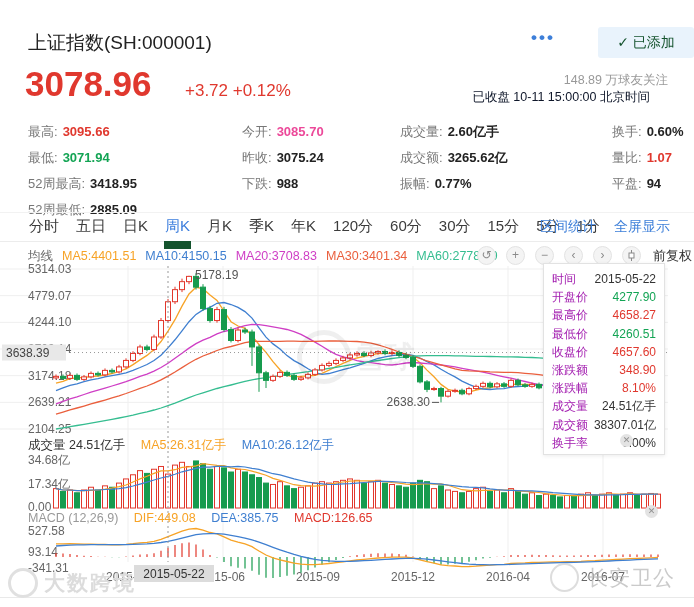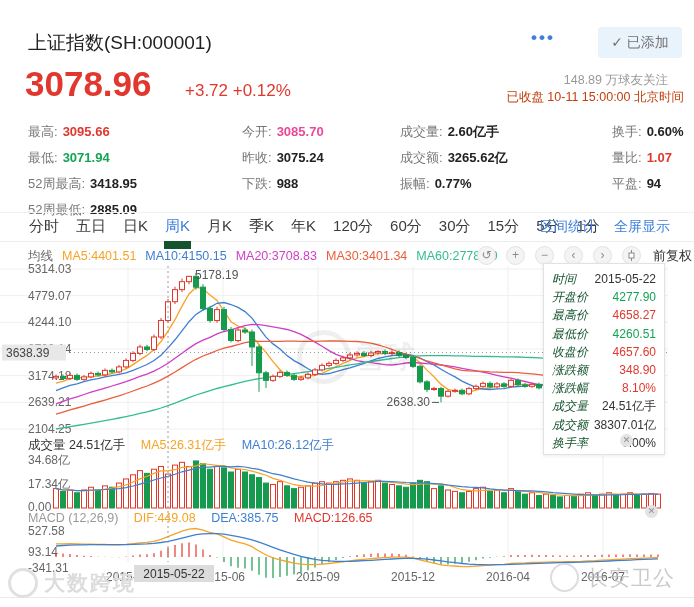--- a/index.html
+++ b/index.html
@@ -1,26 +1,26 @@
 <!DOCTYPE html>
 <html><head>
 <meta charset="utf-8">
 <style>
   html,body{margin:0;padding:0;background:#fff;}
   body{width:694px;height:607px;position:relative;overflow:hidden;
        font-family:"Liberation Sans","DejaVu Sans",sans-serif;color:#333;}
   .abs{position:absolute;}
   .page-title{left:28px;top:30px;font-size:19px;color:#222;}
   .menu-dots{left:531px;top:28px;color:#3d7fd9;font-size:17px;font-weight:bold;letter-spacing:2px;cursor:pointer;}
-  .added-btn{left:598px;top:27px;width:84px;height:31px;background:#e9f3fc;border-radius:3px;
-             color:#737373;font-size:14px;display:flex;align-items:center;justify-content:center;cursor:pointer;}
+  .added-btn{left:598px;top:27px;width:96px;height:31px;background:#e9f3fc;border-radius:3px;
+             color:#14532d;font-size:14px;display:flex;align-items:center;justify-content:center;cursor:pointer;}
   .cur-price{left:25px;top:64px;font-size:35px;font-weight:bold;color:#e0382e;}
   .price-chg{left:185px;top:81px;font-size:17px;color:#e0382e;}
   .followers{right:26px;top:72px;font-size:12.5px;color:#999;text-align:right;}
-  .mkt-status{right:10px;top:89px;font-size:12.5px;color:#c2410c;text-align:right;}
+  .mkt-status{right:44px;top:89px;font-size:12.5px;color:#0f172a;text-align:right;}
   .stat-col{top:119px;font-size:13px;line-height:26px;white-space:nowrap;}
   .stat-col .lbl{color:#777;}
   .stat-col .val{color:#222;font-weight:bold;margin-left:5px;margin-top:36px;}
   .tabbar{left:0;top:212px;width:694px;height:28px;border-top:1px solid #f2f2f2;border-bottom:1px solid #ececec;}
   .tabs{position:absolute;left:28px;top:0;display:flex;gap:15px;font-size:15px;color:#3c3c3c;}
   .tab{padding:4px 1px 5px;cursor:pointer;}
   .tab.active{color:#3b7ddd;border-bottom:8px solid #14532d;}
   .tab-links{position:absolute;right:24px;top:5px;display:flex;gap:18px;font-size:14px;color:#3d7fd9;}
   .tab-links span{cursor:pointer;}
   .ma-row{left:28px;top:248px;font-size:12.5px;color:#666;white-space:nowrap;}
@@ -33,21 +33,21 @@
   .vol-head{left:28px;top:437px;font-size:12.5px;white-space:nowrap;}
   .vol-head .t{color:#333;}
   .macd-head{left:28px;top:511px;font-size:12.5px;white-space:nowrap;}
   .macd-head .t{color:#999;}
   .hd-orange{color:#f7a326;margin-left:12px;}
   .hd-blue{color:#3f7fd0;margin-left:12px;}
   .hd-red{color:#e0382e;margin-left:12px;}
   .tooltip{left:543px;top:263px;width:122px;height:192px;background:#fff;border:1px solid #e2e2e2;
            box-shadow:0 1px 4px rgba(0,0,0,.08);padding:6px 8px 4px;box-sizing:border-box;z-index:5;}
   .tt-row{display:flex;justify-content:space-between;font-size:12px;line-height:18.2px;}
-  .tt-l{color:#14532d;font-style:italic;}
+  .tt-l{color:#a21caf;}
   .close-x{width:13px;height:13px;border-radius:50%;background:#e3e3e3;color:#909090;font-size:9px;
            line-height:13px;text-align:center;z-index:6;cursor:pointer;}
   .wm-center{left:297px;top:330px;display:flex;align-items:center;gap:4px;opacity:.06;z-index:1;}
   .wm-center .ring{width:44px;height:44px;border:5px solid #000;border-radius:50%;}
   .wm-center .txt{font-size:30px;font-weight:bold;color:#000;}
   .wm-bl{left:8px;top:568px;display:flex;align-items:center;gap:6px;z-index:4;}
   .wm-bl .ring{width:24px;height:24px;border:3px solid #e0e0e0;border-radius:50%;}
   .wm-bl .txt{font-size:21px;font-weight:bold;color:#dcdcdc;letter-spacing:2px;}
   .wm-br{left:550px;top:563px;display:flex;align-items:center;gap:8px;z-index:6;}
   .wm-br .ring{width:25px;height:25px;border:2px solid #cfcfcf;border-radius:50%;opacity:.7;}

